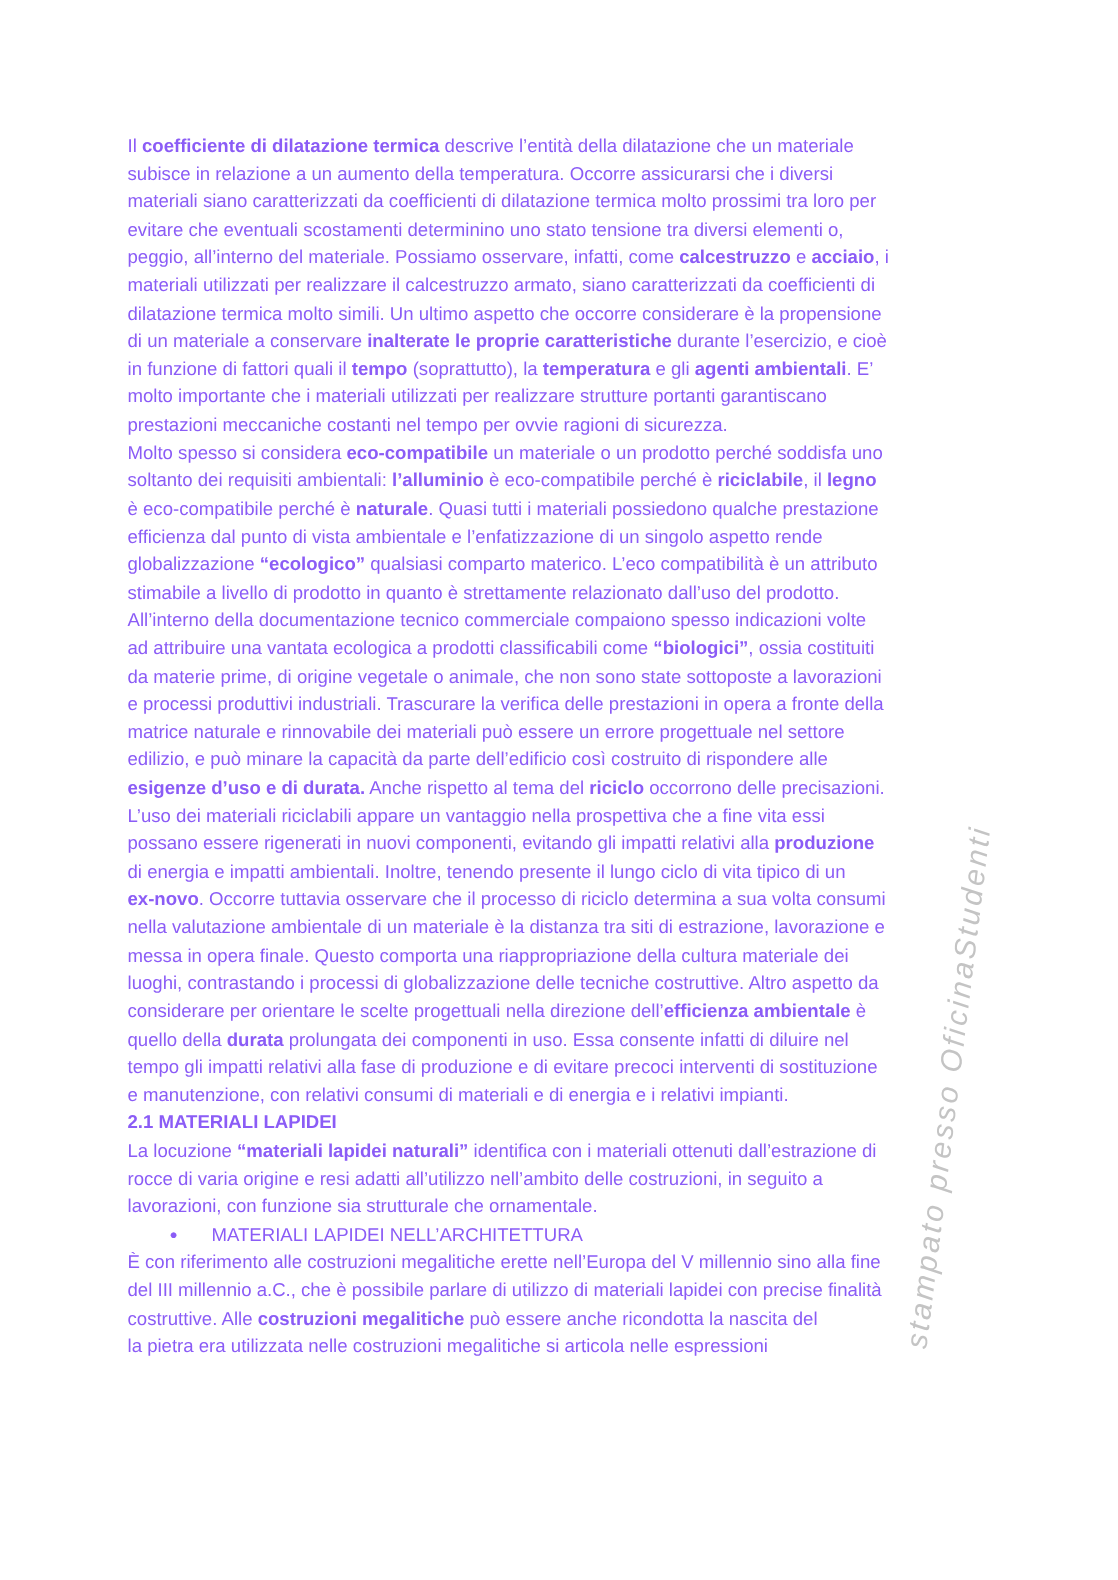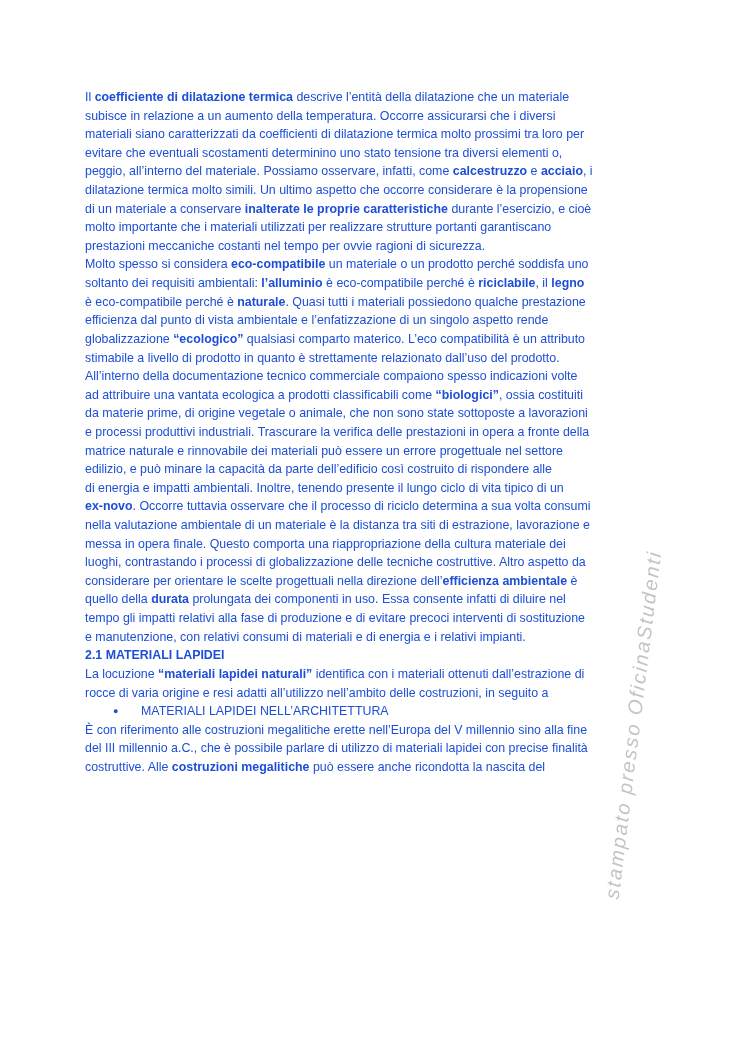--- a/index.html
+++ b/index.html
@@ -27,21 +27,21 @@
     color: #c4c4c4;
     white-space: nowrap;
     user-select: none;
   }
   .text-body {
     position: absolute;
     left: 85px; top: 88px;
     width: 600px;
     font-size: 12.4px;
     line-height: 18.62px;
-    color: #1d4ed8;
+    color: #8b5cf6;
   }
   .line { white-space: nowrap; height: 18.62px; }
   .line .b { font-weight: bold; }
   .line.bullet { padding-left: 28px; }
   .dot {
     display: inline-block;
     width: 9px;
     margin-right: 19px;
     font-size: 9px;
     vertical-align: 1px;
@@ -51,46 +51,53 @@
 <body>
 
 <div class="page">
   <div class="watermark">stampato presso OficinaStudenti</div>
   <div class="text-body">
       <div class="line"><span>Il </span><span class="b">coefficiente di dilatazione termica</span><span> descrive l’entità della dilatazione che un materiale</span></div>
       <div class="line"><span>subisce in relazione a un aumento della temperatura. Occorre assicurarsi che i diversi</span></div>
       <div class="line"><span>materiali siano caratterizzati da coefficienti di dilatazione termica molto prossimi tra loro per</span></div>
       <div class="line"><span>evitare che eventuali scostamenti determinino uno stato tensione tra diversi elementi o,</span></div>
       <div class="line"><span>peggio, all’interno del materiale. Possiamo osservare, infatti, come </span><span class="b">calcestruzzo</span><span> e </span><span class="b">acciaio</span><span>, i</span></div>
+      <div class="line"><span>materiali utilizzati per realizzare il calcestruzzo armato, siano caratterizzati da coefficienti di</span></div>
       <div class="line"><span>dilatazione termica molto simili. Un ultimo aspetto che occorre considerare è la propensione</span></div>
       <div class="line"><span>di un materiale a conservare </span><span class="b">inalterate le proprie caratteristiche</span><span> durante l’esercizio, e cioè</span></div>
+      <div class="line"><span>in funzione di fattori quali il </span><span class="b">tempo</span><span> (soprattutto), la </span><span class="b">temperatura</span><span> e gli </span><span class="b">agenti ambientali</span><span>. E’</span></div>
       <div class="line"><span>molto importante che i materiali utilizzati per realizzare strutture portanti garantiscano</span></div>
       <div class="line"><span>prestazioni meccaniche costanti nel tempo per ovvie ragioni di sicurezza.</span></div>
       <div class="line"><span>Molto spesso si considera </span><span class="b">eco-compatibile</span><span> un materiale o un prodotto perché soddisfa uno</span></div>
       <div class="line"><span>soltanto dei requisiti ambientali: </span><span class="b">l’alluminio</span><span> è eco-compatibile perché è </span><span class="b">riciclabile</span><span>, il </span><span class="b">legno</span></div>
       <div class="line"><span>è eco-compatibile perché è </span><span class="b">naturale</span><span>. Quasi tutti i materiali possiedono qualche prestazione</span></div>
       <div class="line"><span>efficienza dal punto di vista ambientale e l’enfatizzazione di un singolo aspetto rende</span></div>
       <div class="line"><span>globalizzazione </span><span class="b">“ecologico”</span><span> qualsiasi comparto materico. L’eco compatibilità è un attributo</span></div>
       <div class="line"><span>stimabile a livello di prodotto in quanto è strettamente relazionato dall’uso del prodotto.</span></div>
       <div class="line"><span>All’interno della documentazione tecnico commerciale compaiono spesso indicazioni volte</span></div>
       <div class="line"><span>ad attribuire una vantata ecologica a prodotti classificabili come </span><span class="b">“biologici”</span><span>, ossia costituiti</span></div>
       <div class="line"><span>da materie prime, di origine vegetale o animale, che non sono state sottoposte a lavorazioni</span></div>
       <div class="line"><span>e processi produttivi industriali. Trascurare la verifica delle prestazioni in opera a fronte della</span></div>
       <div class="line"><span>matrice naturale e rinnovabile dei materiali può essere un errore progettuale nel settore</span></div>
       <div class="line"><span>edilizio, e può minare la capacità da parte dell’edificio così costruito di rispondere alle</span></div>
+      <div class="line"><span class="b">esigenze d’uso e di durata.</span><span> Anche rispetto al tema del </span><span class="b">riciclo</span><span> occorrono delle precisazioni.</span></div>
+      <div class="line"><span>L’uso dei materiali riciclabili appare un vantaggio nella prospettiva che a fine vita essi</span></div>
+      <div class="line"><span>possano essere rigenerati in nuovi componenti, evitando gli impatti relativi alla </span><span class="b">produzione</span></div>
       <div class="line"><span>di energia e impatti ambientali. Inoltre, tenendo presente il lungo ciclo di vita tipico di un</span></div>
       <div class="line"><span class="b">ex-novo</span><span>. Occorre tuttavia osservare che il processo di riciclo determina a sua volta consumi</span></div>
       <div class="line"><span>nella valutazione ambientale di un materiale è la distanza tra siti di estrazione, lavorazione e</span></div>
       <div class="line"><span>messa in opera finale. Questo comporta una riappropriazione della cultura materiale dei</span></div>
       <div class="line"><span>luoghi, contrastando i processi di globalizzazione delle tecniche costruttive. Altro aspetto da</span></div>
       <div class="line"><span>considerare per orientare le scelte progettuali nella direzione dell’</span><span class="b">efficienza ambientale</span><span> è</span></div>
       <div class="line"><span>quello della </span><span class="b">durata</span><span> prolungata dei componenti in uso. Essa consente infatti di diluire nel</span></div>
       <div class="line"><span>tempo gli impatti relativi alla fase di produzione e di evitare precoci interventi di sostituzione</span></div>
       <div class="line"><span>e manutenzione, con relativi consumi di materiali e di energia e i relativi impianti.</span></div>
       <div class="line"><span class="b">2.1 MATERIALI LAPIDEI</span></div>
       <div class="line"><span>La locuzione </span><span class="b">“materiali lapidei naturali”</span><span> identifica con i materiali ottenuti dall’estrazione di</span></div>
       <div class="line"><span>rocce di varia origine e resi adatti all’utilizzo nell’ambito delle costruzioni, in seguito a</span></div>
+      <div class="line"><span>lavorazioni, con funzione sia strutturale che ornamentale.</span></div>
       <div class="line bullet"><span class="dot">●</span><span>MATERIALI LAPIDEI NELL’ARCHITETTURA</span></div>
       <div class="line"><span>È con riferimento alle costruzioni megalitiche erette nell’Europa del V millennio sino alla fine</span></div>
       <div class="line"><span>del III millennio a.C., che è possibile parlare di utilizzo di materiali lapidei con precise finalità</span></div>
       <div class="line"><span>costruttive. Alle </span><span class="b">costruzioni megalitiche</span><span> può essere anche ricondotta la nascita del</span></div>
+      <div class="line"><span>la pietra era utilizzata nelle costruzioni megalitiche si articola nelle espressioni</span></div>
     </div>
 </div>
 
 </body></html>

